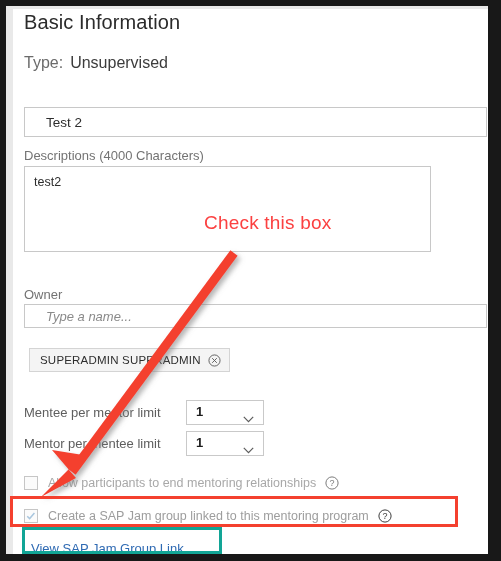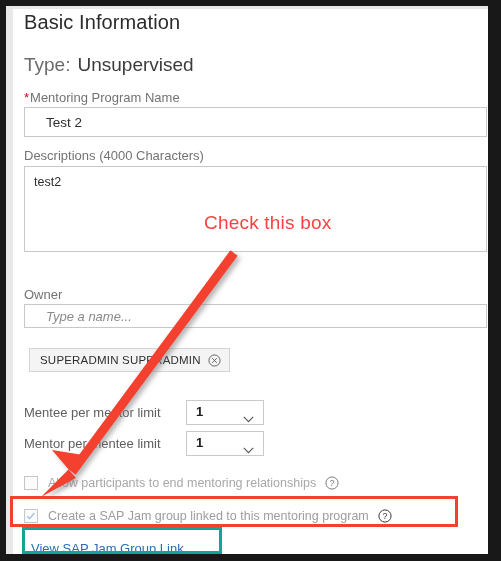--- a/index.html
+++ b/index.html
@@ -50,21 +50,21 @@
   .page-title {
     position: absolute;
     left: 11px; top: 2px;
     font-size: 20px;
     color: #2b2b2b;
     letter-spacing: 0.1px;
   }
   .type-row {
     position: absolute;
     left: 11px; top: 45px;
-    font-size: 19px;
+    font-size: 16px;
     color: #6b6b6b;
     white-space: nowrap;
   }
   .type-row .type-value {
     color: #3c3c3c;
     margin-left: 7px;
   }
   .field-label {
     position: absolute;
     font-size: 13px;
@@ -226,27 +226,24 @@
 
   <div class="card">
     <div class="content">
 
       <div class="page-title">Basic Information</div>
 
       <div class="type-row">
         <span>Type:</span><span class="type-value">Unsupervised</span>
       </div>
 
-      <div class="field-label" style="left:11px; top:81px;">
-        <span class="req-star">*</span><span>Mentoring Program Name</span>
-      </div>
       <input class="txt-input" style="left: 11px; top: 98px; width: 463px; height: 30px;" value="Test 2">
 
       <div class="field-label" style="left:11px; top:139px;">Descriptions (4000 Characters)</div>
-      <textarea class="txt-area" style="left: 11px; top: 157px; width: 463px; height: 86px;">test2</textarea>
+      <textarea class="txt-area" style="left: 11px; top: 157px; width: 407px; height: 86px;">test2</textarea>
 
       <div class="field-label" style="left:11px; top:278px;">Owner</div>
       <input class="txt-input" style="left: 11px; top: 295px; width: 463px; height: 24px;" placeholder="Type a name...">
 
       <div class="token" style="left:16px; top:339px;">
         <span>SUPERADMIN SUPERADMIN</span>
         <span class="token-remove">
           <svg viewBox="0 0 14 14" width="13" height="13">
             <circle cx="7" cy="7" r="6" fill="none" stroke="#5a5a5a" stroke-width="1"></circle>
             <line x1="4.5" y1="4.5" x2="9.5" y2="9.5" stroke="#5a5a5a" stroke-width="1"></line>

